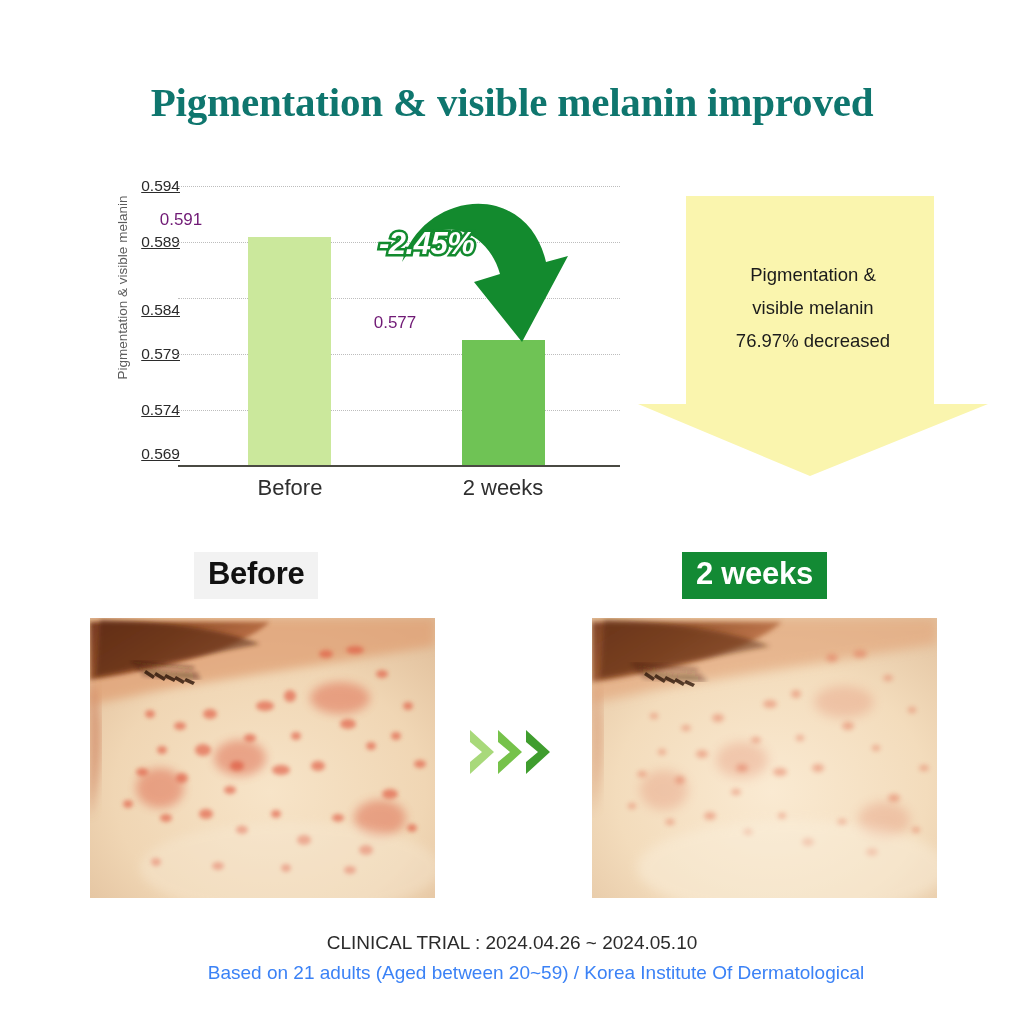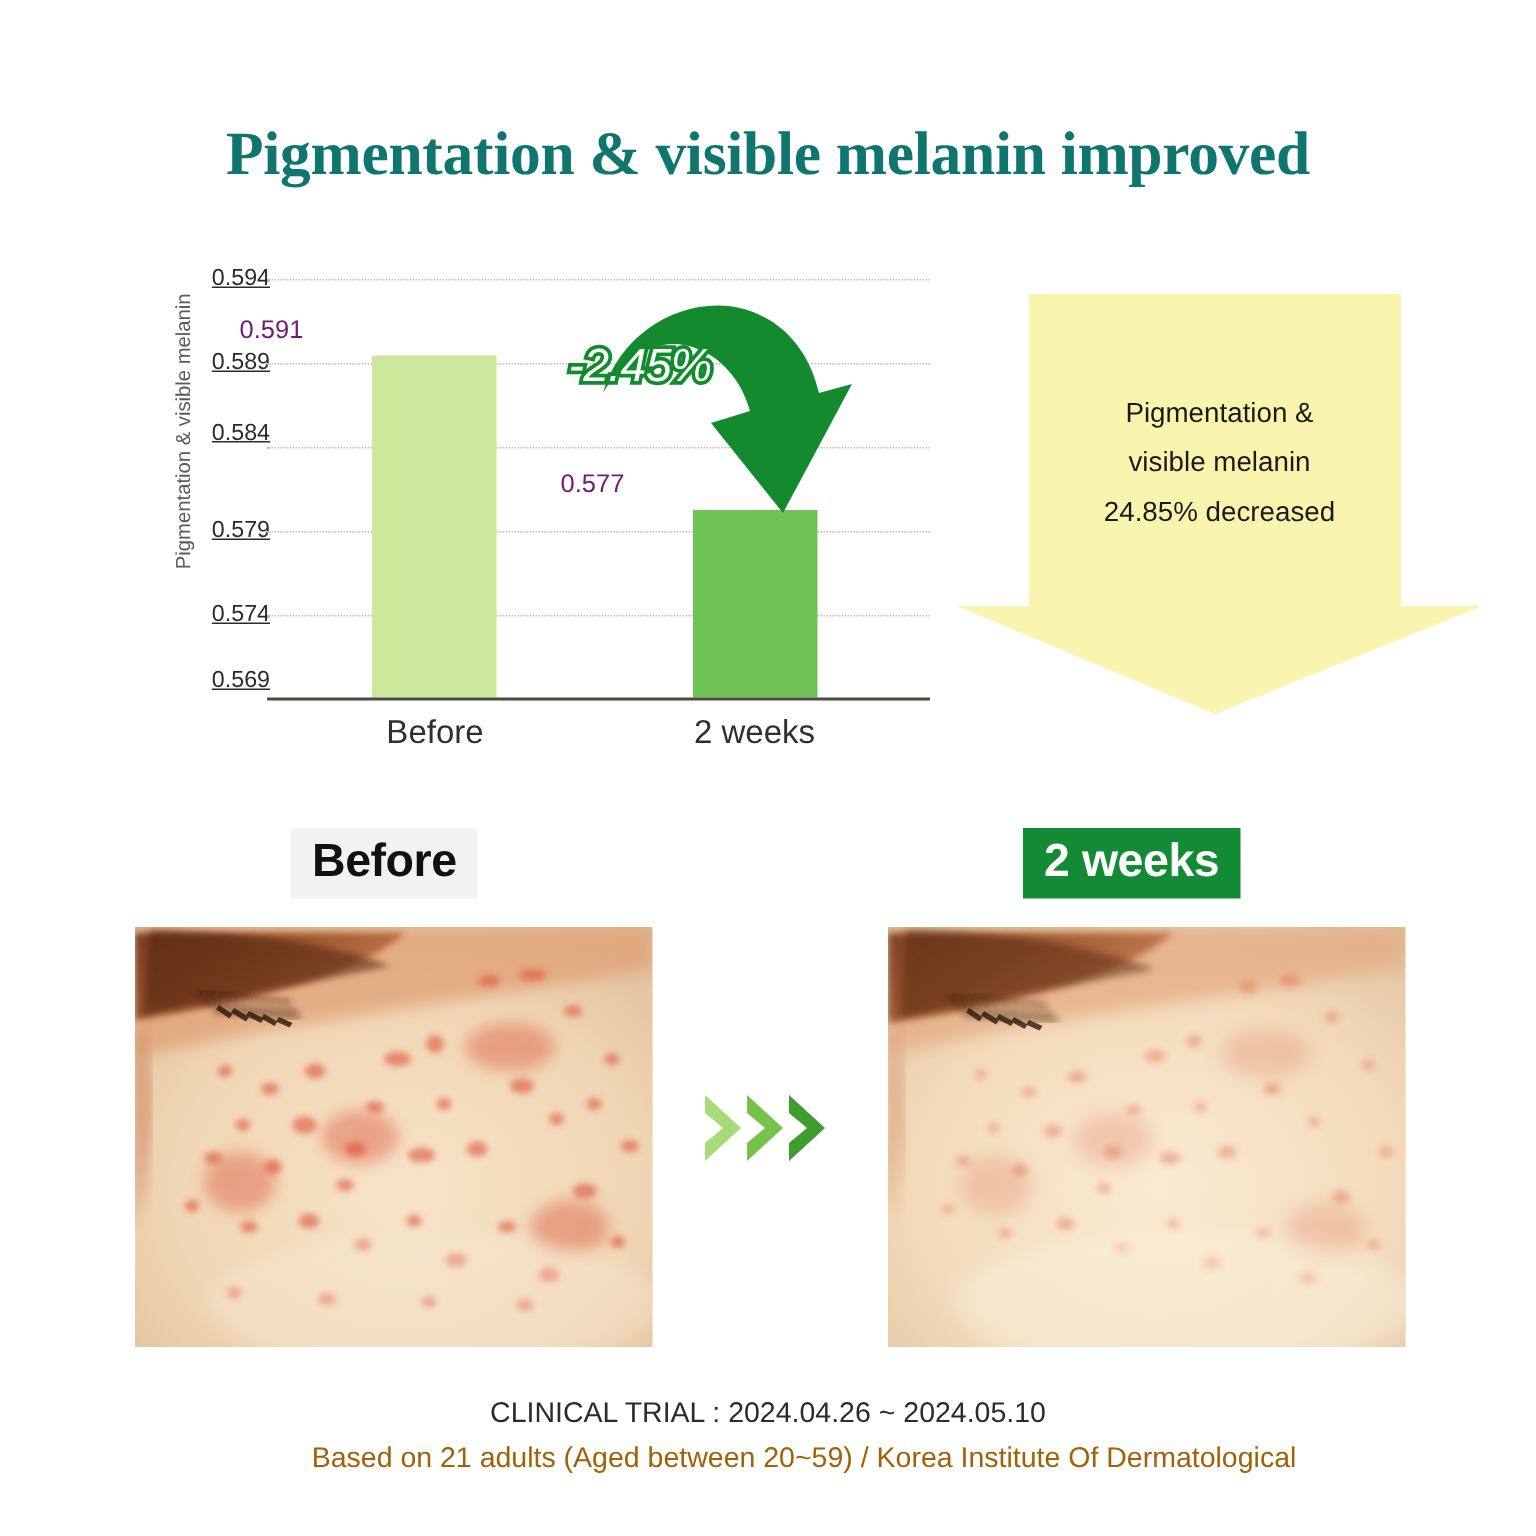--- a/index.html
+++ b/index.html
@@ -138,21 +138,21 @@
     top: 10px;
     width: 170px;
     height: 160px;
     pointer-events: none;
   }
   .drop-pct {
     position: absolute;
     left: 309px;
     top: 46px;
     font-size: 31px;
-    font-weight: 400;
+    font-weight: 700;
     font-style: italic;
     color: #ffffff;
     letter-spacing: -0.5px;
     -webkit-text-stroke: 5px #128a2e;
     paint-order: stroke fill;
     white-space: nowrap;
   }
 
   
   .callout {
@@ -222,38 +222,38 @@
     width: 1024px;
     text-align: center;
   }
   .footer-line1 {
     font-size: 19px;
     color: #2b2b2b;
     line-height: 30px;
   }
   .footer-line2 {
     font-size: 19px;
-    color: #a16207;
+    color: #3b82f6;
     line-height: 30px;
     padding-left: 48px;
   }
 </style>
 </head>
 <body>
 
 <div class="page-title">Pigmentation &amp; visible melanin improved</div>
 
 <div class="chart-area">
 
   <div class="y-axis-title">Pigmentation &amp; visible melanin</div>
 
   <div class="y-ticks">
     <div class="y-tick" style="top:6px;">0.594</div>
     <div class="y-tick" style="top:62px;">0.589</div>
-    <div class="y-tick" style="top:109px;">0.584</div>
+    <div class="y-tick" style="top:130px;">0.584</div>
     <div class="y-tick" style="top:174px;">0.579</div>
     <div class="y-tick" style="top:230px;">0.574</div>
     <div class="y-tick" style="top:274px;">0.569</div>
   </div>
 
   <div class="gridlines">
     <div class="gridline" style="top:6px;"></div>
     <div class="gridline" style="top:62px;"></div>
     <div class="gridline" style="top:118px;"></div>
     <div class="gridline" style="top:174px;"></div>
@@ -283,21 +283,21 @@
   <div class="drop-pct">-2.45%</div>
 </div>
 
 <div class="callout">
   <svg width="350" height="280" viewBox="0 0 350 280">
     <path d="M48 0 H296 V208 H350 L172 280 L0 208 H48 Z" fill="#faf5ae"></path>
   </svg>
   <div class="callout-text">
     <div>Pigmentation &amp;</div>
     <div>visible melanin</div>
-    <div>24.85% decreased</div>
+    <div>76.97% decreased</div>
   </div>
 </div>
 
 <div class="ba-label before">Before</div>
 <div class="ba-label after">2 weeks</div>
 
 <div class="photo before">
   <svg width="345" height="280" viewBox="0 0 345 280" preserveAspectRatio="none">
     <defs>
       <radialGradient id="skinA" cx="52%" cy="62%" r="82%">

